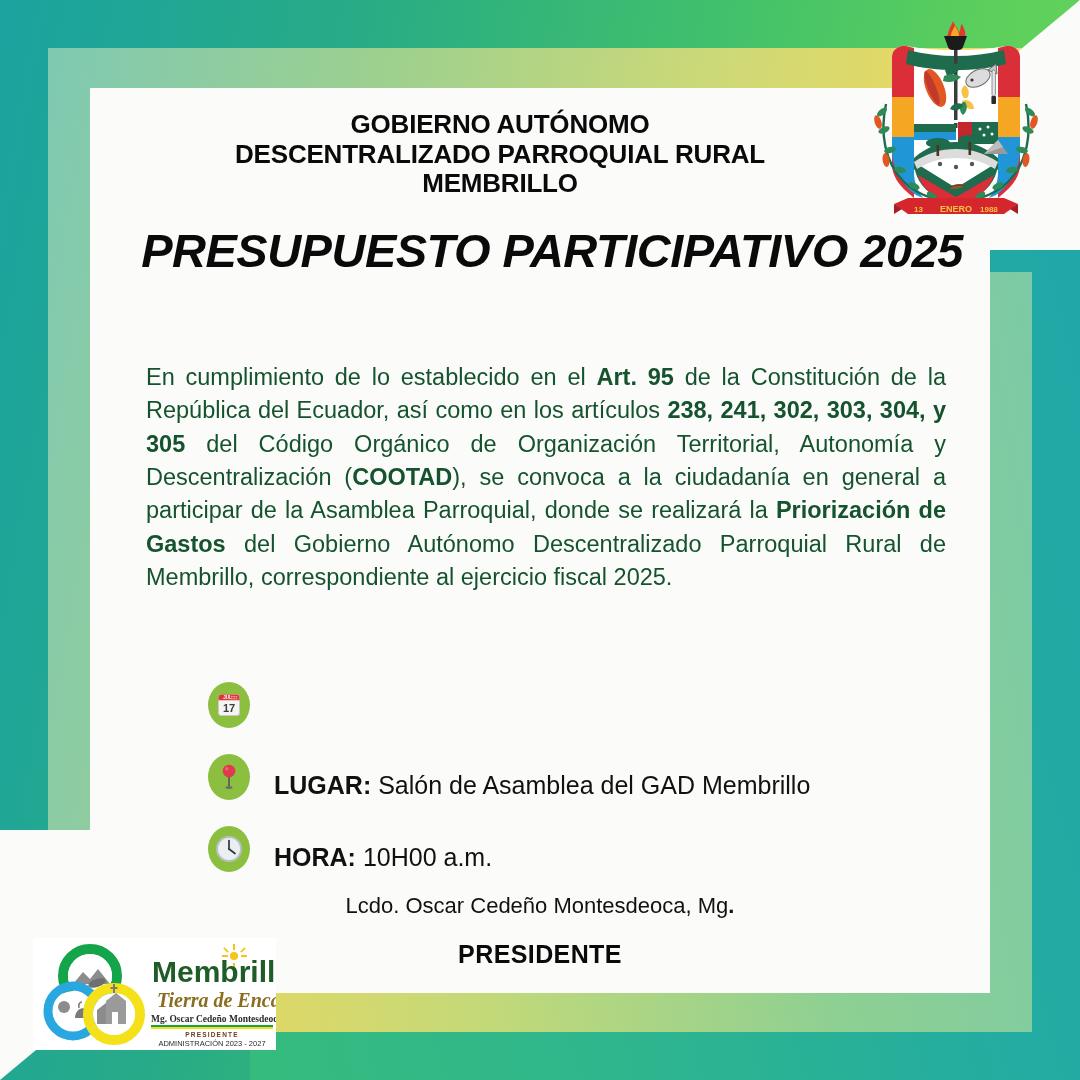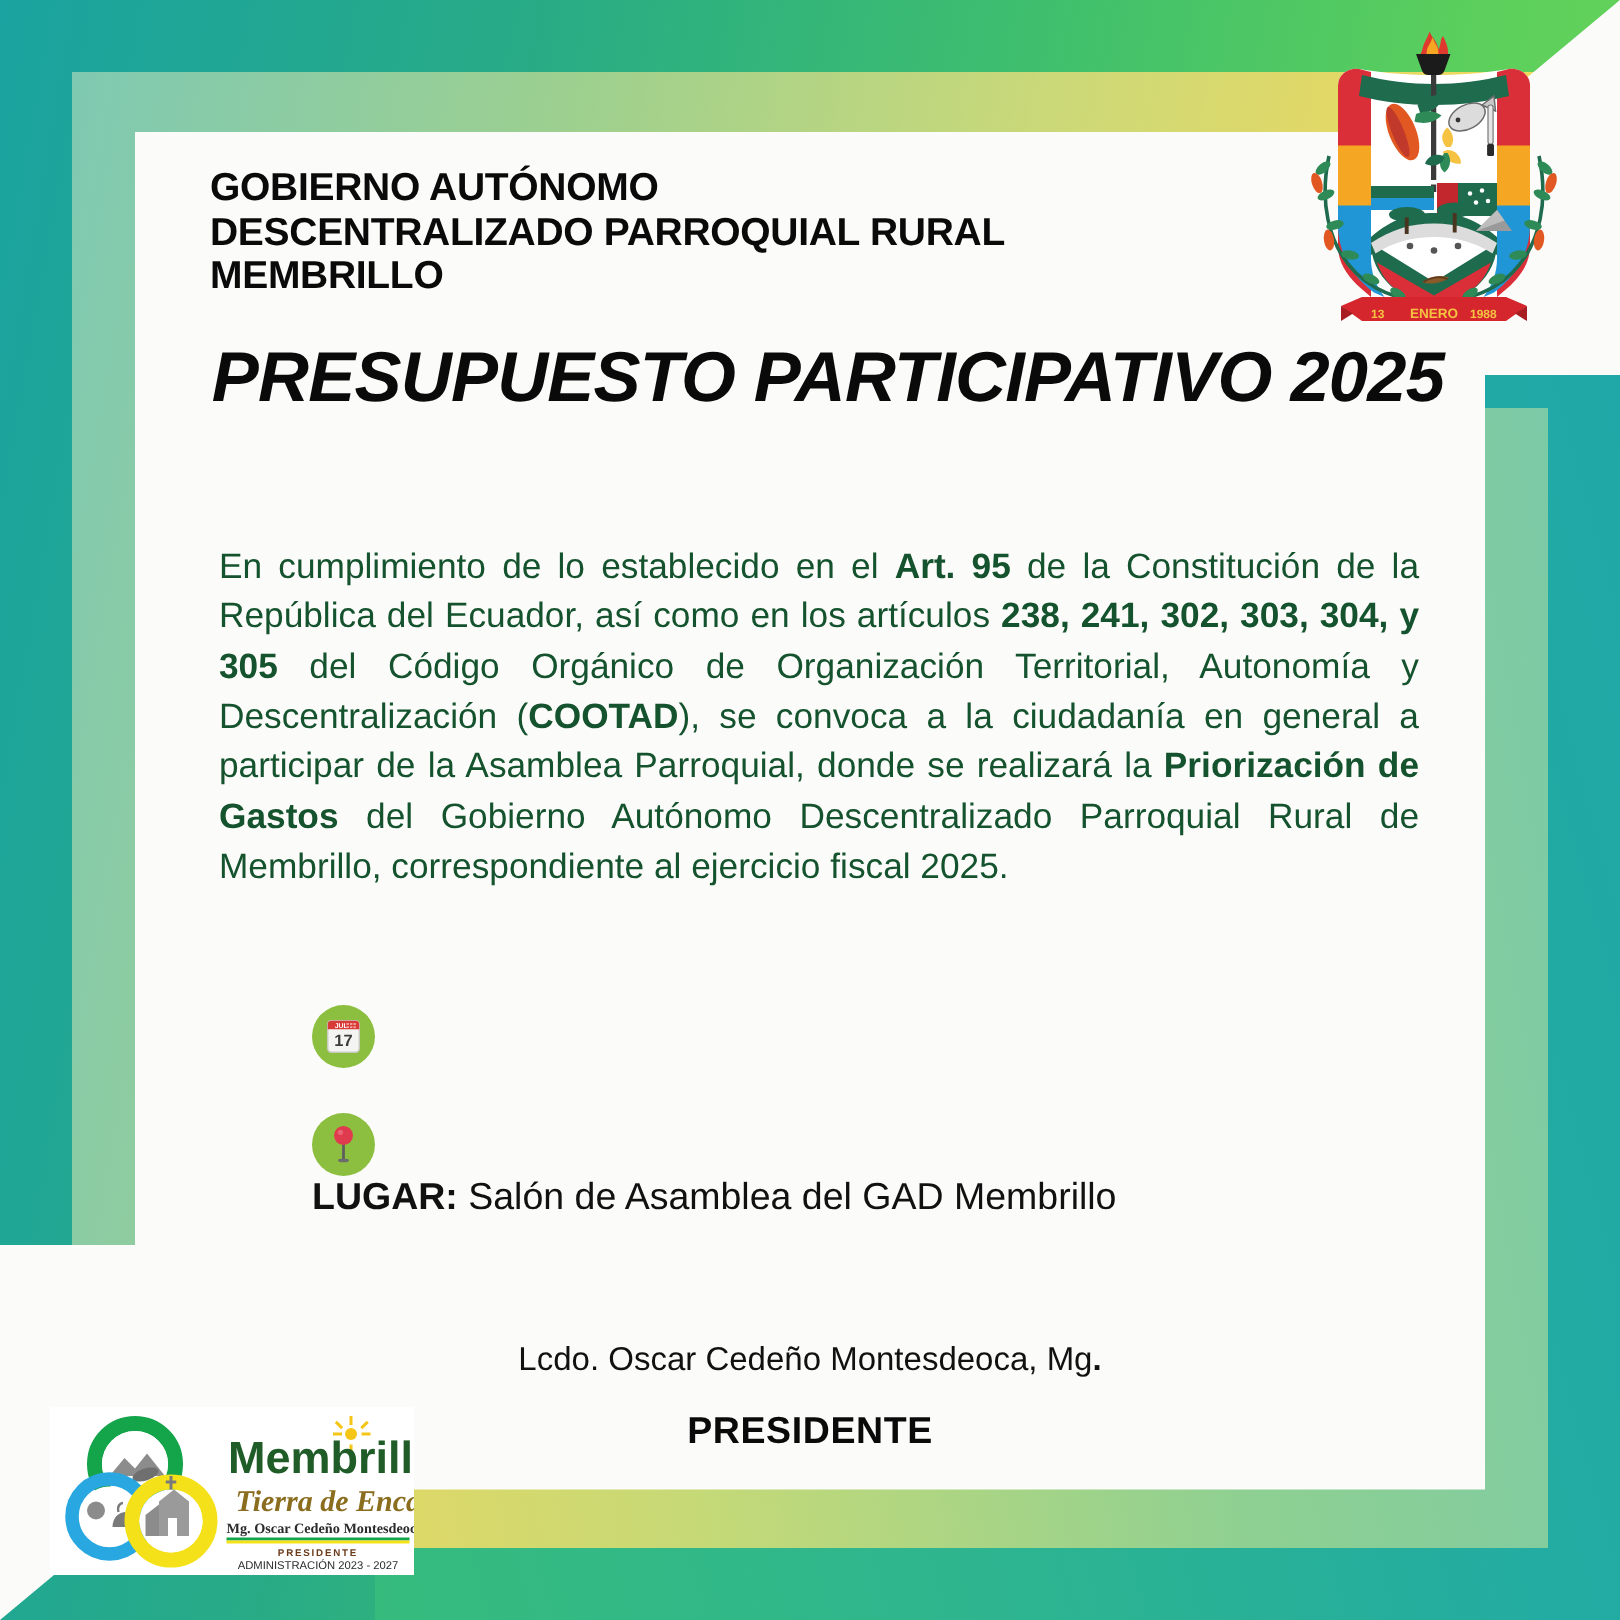--- a/index.html
+++ b/index.html
@@ -51,39 +51,39 @@
   .wedge-bl{
     position:absolute;left:0;bottom:0;width:300px;height:250px;background:#fbfbfa;z-index:3;
     clip-path:polygon(0 0, 100% 0, 0 100%);
   }
 
   
   .content{position:absolute;left:90px;top:88px;width:900px;height:905px;z-index:6;}
 
   .org-title{
     position:absolute;left:50px;top:22px;width:720px;
-    font-weight:bold;font-size:26px;line-height:1.14;
+    text-align:center;font-weight:bold;font-size:26px;line-height:1.14;
     letter-spacing:-.2px;color:#0a0a0a;
   }
   .main-title{
     position:absolute;left:22px;top:135px;width:880px;
     text-align:center;font-weight:bold;font-style:italic;
     font-size:47px;letter-spacing:-.5px;color:#0a0a0a;white-space:nowrap;
   }
 
   .body-text{
     position:absolute;left:56px;top:250px;width:800px;
     font-size:23.5px;line-height:1.42;color:#14532d;
     text-align:justify;text-justify:inter-word;margin-top:23px;
   }
   .body-text b{font-weight:bold;}
 
   
   .details{position:absolute;left:118px;top:582px;width:760px;}
-  .drow{display:flex;align-items:flex-start;height:58px;margin-bottom:14px;flex-direction:column;}
+  .drow{display:flex;align-items:flex-end;height:58px;margin-bottom:14px;}
   .dicon{
     width:42px;height:46px;border-radius:50%/50%;
     background:#8cbf3f;flex:0 0 42px;
     display:flex;align-items:center;justify-content:center;margin-right:24px;
   }
   .dtext{font-size:25px;color:#111;white-space:nowrap;}
   .dtext b{font-weight:bold;}
 
   
   .sig-name{
@@ -157,20 +157,31 @@
           <svg width="26" height="28" viewBox="0 0 26 28" aria-hidden="true">
             <line x1="13" y1="12" x2="13" y2="24" stroke="#5d5d5d" stroke-width="1.8"></line>
             <ellipse cx="13" cy="24.6" rx="3.6" ry="1.3" fill="#6b6b6b"></ellipse>
             <circle cx="13" cy="8" r="6.3" fill="#e03a4e"></circle>
             <circle cx="10.9" cy="5.9" r="1.8" fill="#f07d88" opacity=".65"></circle>
           </svg>
         </div>
         <div class="dtext"><b>LUGAR:</b><span> Salón de Asamblea del GAD Membrillo</span></div>
       </div>
 
+      <div class="drow">
+        <div class="dicon">
+          <svg width="30" height="30" viewBox="0 0 30 30" aria-hidden="true">
+            <circle cx="15" cy="15" r="13" fill="#b9c0c4"></circle>
+            <circle cx="15" cy="15" r="11" fill="#eceff1"></circle>
+            <line x1="15" y1="15" x2="15" y2="6.5" stroke="#2f3437" stroke-width="1.7" stroke-linecap="round"></line>
+            <line x1="15" y1="15" x2="21" y2="19.5" stroke="#2f3437" stroke-width="1.7" stroke-linecap="round"></line>
+          </svg>
+        </div>
+        <div class="dtext"><b>HORA:</b><span> 10H00 a.m.</span></div>
+      </div>
 
     </div>
 
     <div class="sig-name"><span>Lcdo. Oscar Cedeño Montesdeoca, Mg</span><span class="dot">.</span></div>
     <div class="sig-role">PRESIDENTE</div>
 
   </div>
 
   <div class="coa">
     <svg width="208" height="215" viewBox="0 0 208 215" aria-hidden="true">

